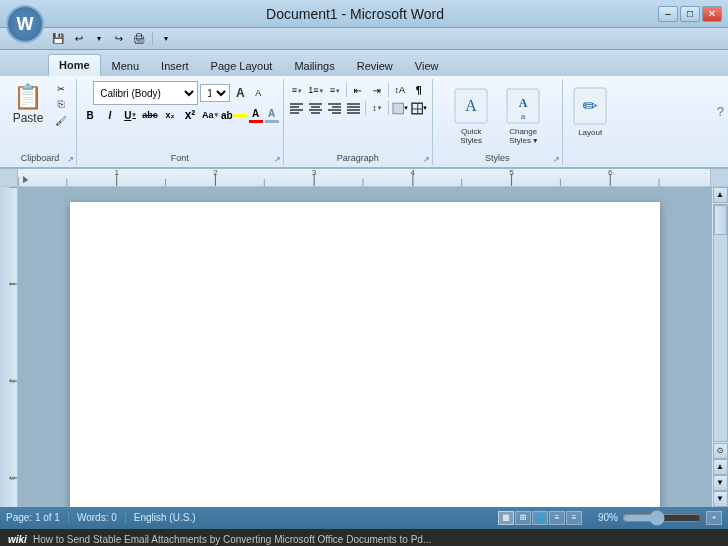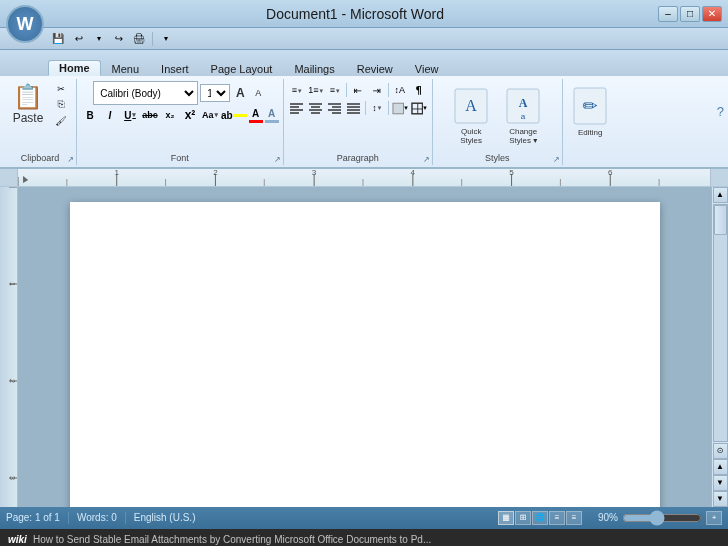--- a/index.html
+++ b/index.html
@@ -64,21 +64,21 @@
       background: linear-gradient(to bottom, #c8ddef, #b8cce0);
     }
     .ribbon-tab {
       padding: 3px 10px;
       font-size: 11px;
       cursor: pointer;
       border: 1px solid transparent;
       border-bottom: none;
       border-radius: 3px 3px 0 0;
       color: #1a1a1a;
-      height: 16px;
+      height: 22px;
       display: flex;
       align-items: center;
     }
     .ribbon-tab.active {
       background: linear-gradient(to bottom, #f0f7ff, #e0eef8);
       border-color: #9ab8cc;
       border-bottom: 1px solid #e0eef8;
       font-weight: bold;
     }
 
@@ -478,21 +478,21 @@
         <span class="ribbon-group-expand">↗</span>
       </div>
 
       <div class="ribbon-group editing-group">
         <div style="display:flex; flex-direction:column; align-items:center; gap:2px;">
           <div style="display:flex; flex-direction:column; align-items:center; cursor:pointer; padding:2px; border:1px solid transparent; border-radius:3px;">
             <svg width="36" height="44" viewBox="0 0 36 44">
               <rect x="2" y="4" width="32" height="36" rx="2" fill="#e8f0f8" stroke="#b0c8dc" stroke-width="1"></rect>
               <text x="18" y="28" text-anchor="middle" font-size="18" fill="#2060a0">✏</text>
             </svg>
-            <span style="font-size:8px; color:#333;">Editing</span>
+            <span style="font-size:8px; color:#333;">Layout</span>
           </div>
         </div>
       </div>
     </div>
   </div>
 </div>
 
 <div id="ruler">
   <div class="ruler-side"></div>
   <div class="ruler-main">

